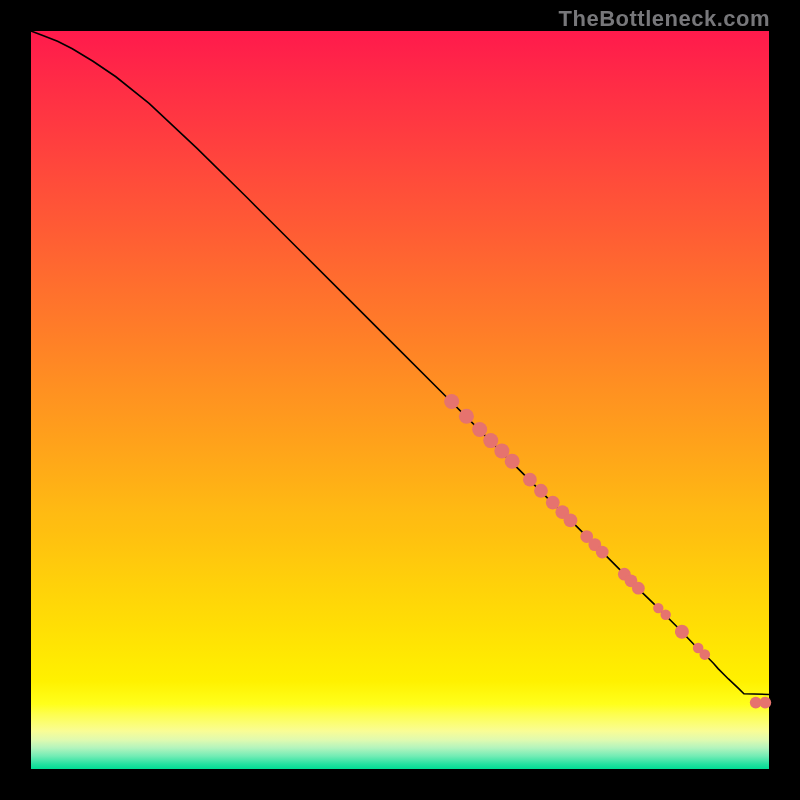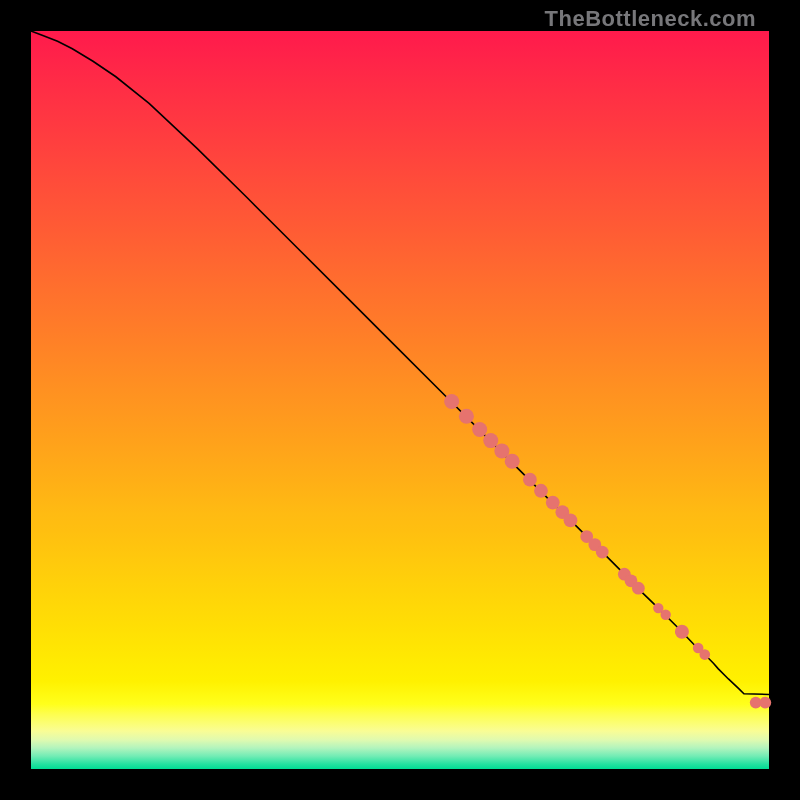--- a/index.html
+++ b/index.html
@@ -47,21 +47,21 @@
       #dffab0 96.07%,
       #b2f4bd 97.15%,
       #73ecb5 98.24%,
       #25e2a0 99.32%,
       #00dd93 100%
     );
   }
   .watermark {
     position: absolute;
     top: 6px;
-    right: 44px;
+    right: 30px;
     font-family: Arial, Helvetica, sans-serif;
     font-weight: 700;
     font-size: 22px;
     letter-spacing: 0.5px;
     color: #77777a;
     user-select: none;
     text-align: center;
   }
   svg.curve {
     position: absolute;

